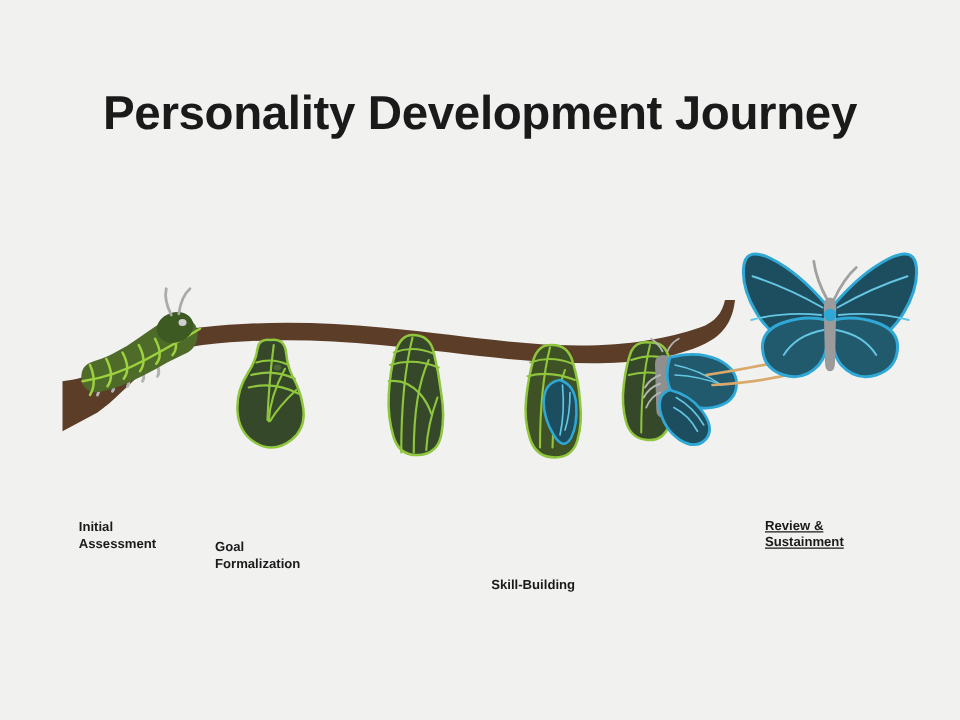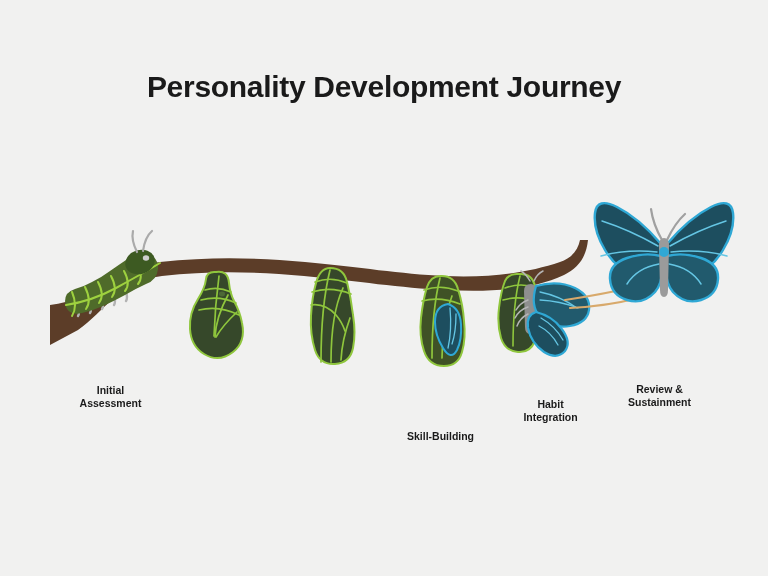--- a/index.html
+++ b/index.html
@@ -18,48 +18,48 @@
     width: 768px;
     height: 576px;
     background: #f1f1f0;
   }
   .title {
     position: absolute;
     left: 0;
     top: 70px;
     width: 768px;
     text-align: center;
-    font-size: 30px;
+    font-size: 38px;
     font-weight: bold;
     letter-spacing: -0.3px;
     color: #1a1a1a;
     font-family: "Liberation Sans", sans-serif;
   }
   .stage-svg {
     position: absolute;
     left: 0;
     top: 0;
   }
   .labels {
     position: absolute;
     left: 0;
     top: 0;
     width: 768px;
     height: 576px;
     pointer-events: none;
   }
   .stage-label {
     position: absolute;
-    text-align: center;
     font-size: 10.5px;
     font-weight: bold;
     line-height: 13px;
     color: #1a1a1a;
     font-family: "Liberation Sans", sans-serif;
     white-space: pre-line;
+    margin-top: 32px;
   }
 </style>
 </head>
 <body>
 
 <div class="slide">
 
   <div class="title">Personality Development Journey</div>
 
   <svg class="stage-svg" width="768" height="576" viewBox="0 0 768 576">
@@ -227,20 +227,20 @@
 
       <path d="M664,238 q5,0 5,8 l-1,44 q0,7 -4,7 q-4,0 -4,-7 l-1,-44 q0,-8 5,-8 Z" fill="#9b9b9b"></path>
       <circle cx="664" cy="252" r="5" fill="#2fa8d5"></circle>
     </g>
 
   </svg>
 
   <div class="labels">
     <div class="stage-label" style="left:63px; top:384px; width:95px;">Initial
 Assessment</div>
+    <div class="stage-label" style="left:172px; top:400px; width:95px;">Goal
+Formalization</div>
     <div class="stage-label" style="left:393px; top:430px; width:95px;">Skill-Building</div>
-    <div class="stage-label" style="left:503px; top:398px; width:95px;">Habit
-Integration</div>
-    <div class="stage-label" style="left:612px; top:383px; width:95px;">Review &amp;
+    <div class="stage-label" style="left:612px; top:383px; width:95px;text-decoration:underline;">Review &amp;
 Sustainment</div>
   </div>
 
 </div>
 
 </body></html>

